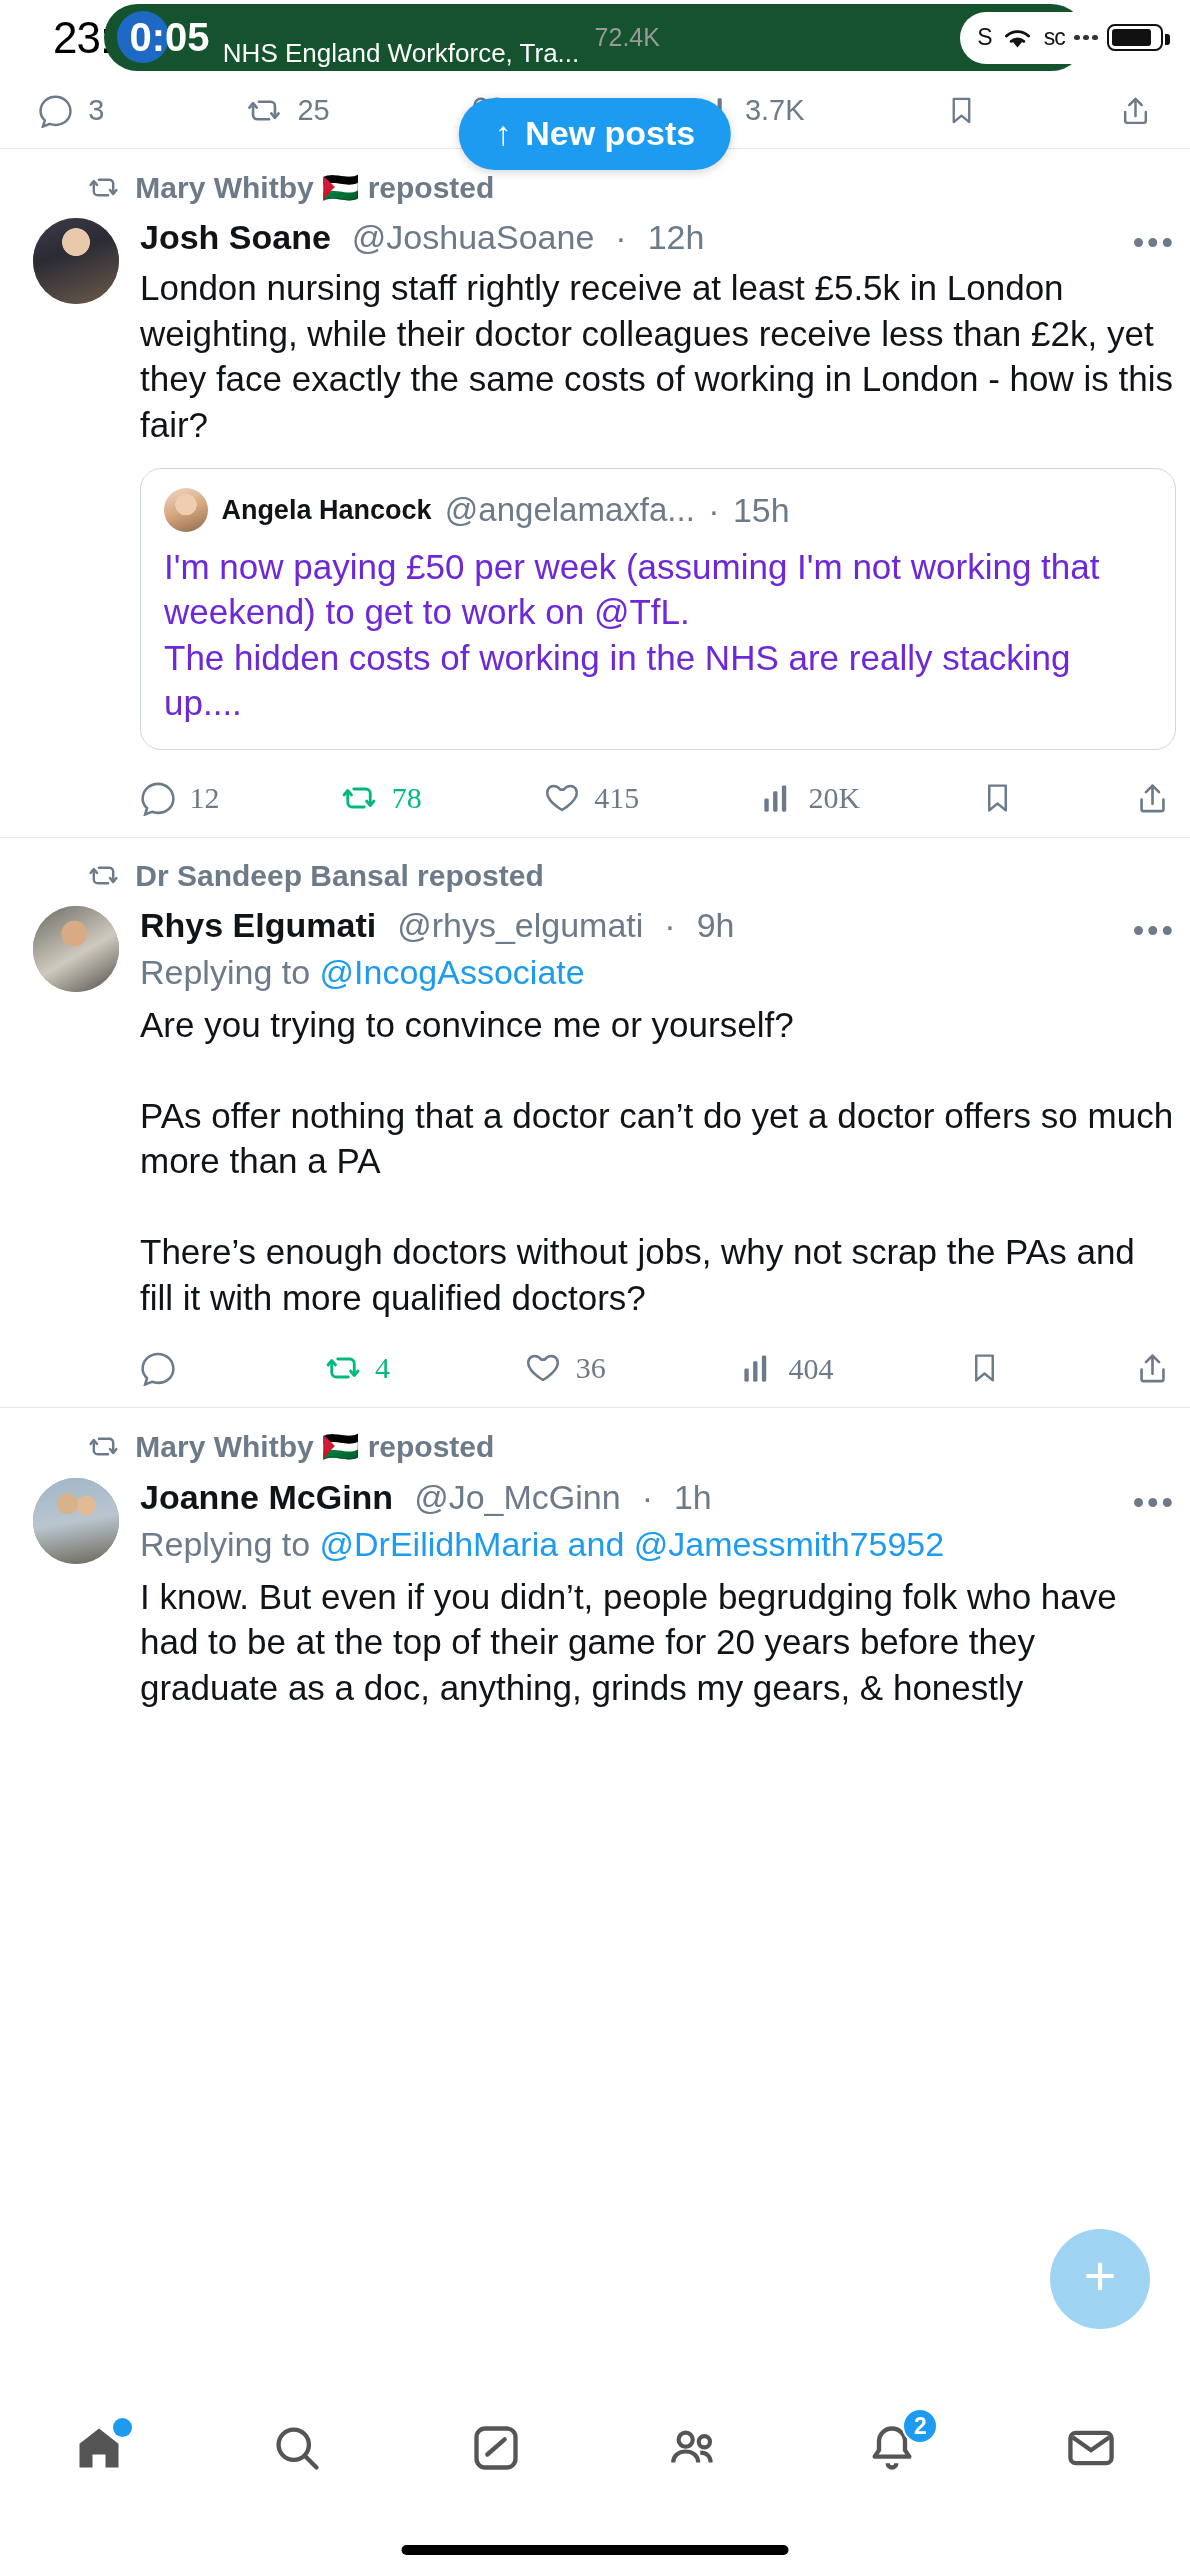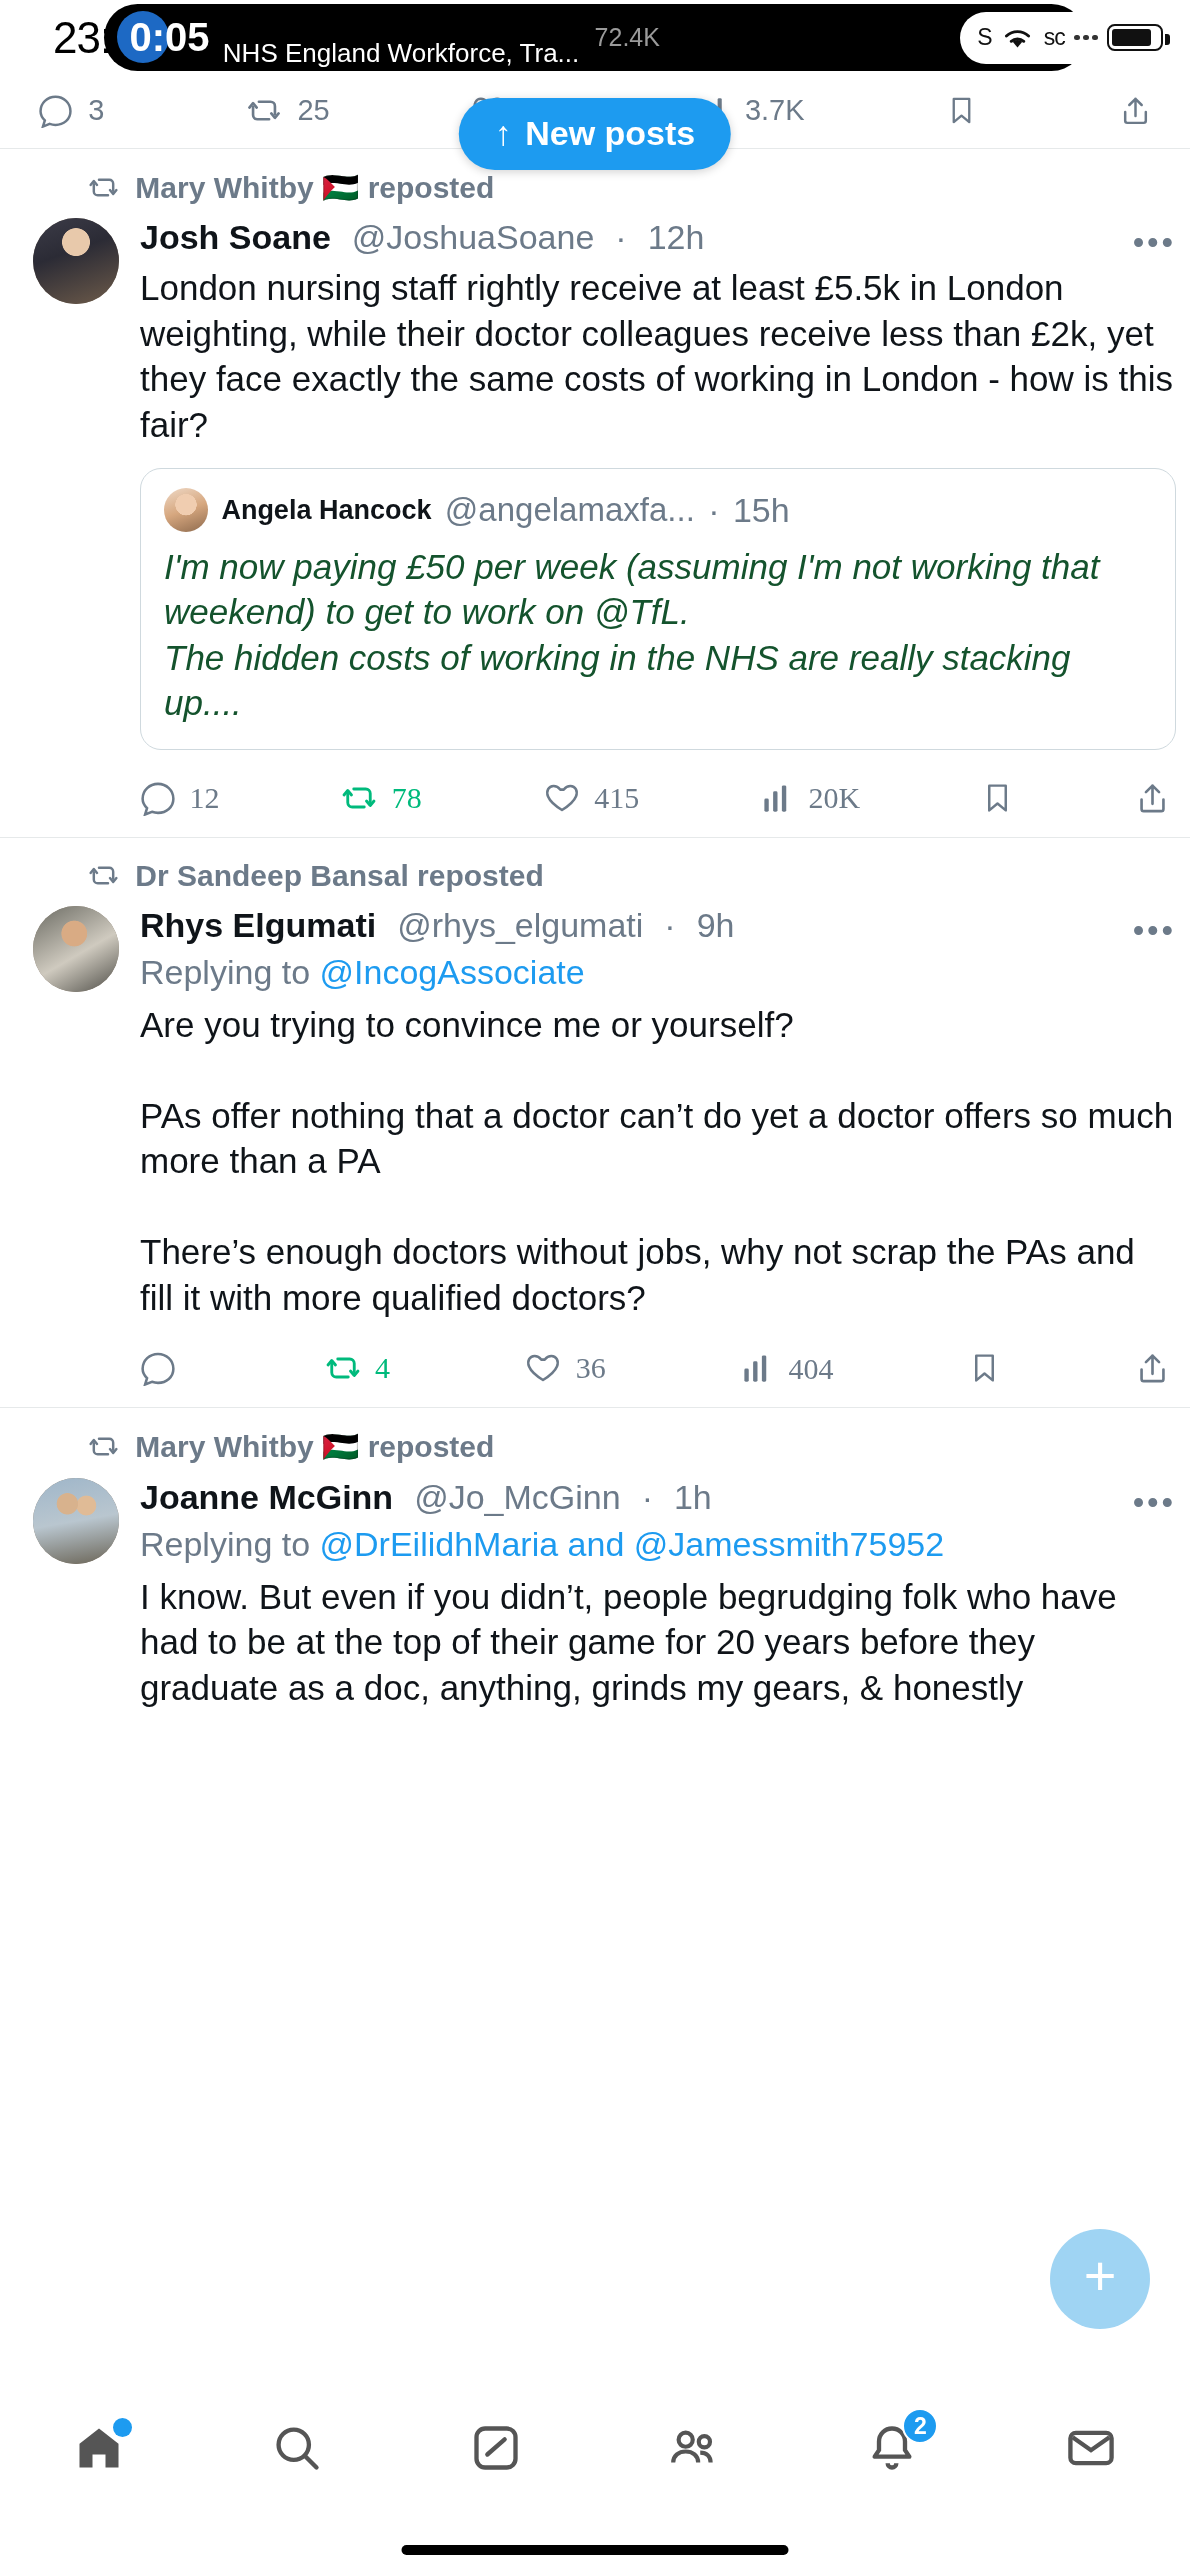--- a/index.html
+++ b/index.html
@@ -17,21 +17,21 @@
     position: absolute; top: 0; left: 0; width: 1190px; height: 73px;
     display: flex; align-items: center; z-index: 40;
   }
   .status-clock {
     position: absolute; left: 53px; top: 13.4px;
     font-size: 44px; font-weight: 500; color: #000; letter-spacing: -1px;
   }
   
   .media-pill {
     position: absolute; left: 104px; top: 3.8px; width: 981px; height: 67px;
-    background: #000000; border-radius: 35px; display: flex; align-items: center;
+    background: #14532d; border-radius: 35px; display: flex; align-items: center;
     color: #fff; z-index: 45;
   }
   .media-pill .circle {
     width: 52px; height: 52px; border-radius: 50%;
     background: #1d69c4; margin-left: 13.4px; flex: 0 0 auto;
   }
   .media-pill .mtime {
     font-size: 40px; font-weight: 600; margin-left: -40px; color: #fff; z-index: 2;
   }
   .media-pill .mtitle {
@@ -127,21 +127,21 @@
     border: 1px solid #cfd9de; border-radius: 21px; margin-top: 21px;
     padding: 19px 23px 23px 23px;
   }
   .quote .qhead { display: flex; align-items: center; gap: 13.4px; }
   .qavatar { width: 44px; height: 44px; border-radius: 50%; overflow: hidden; flex: 0 0 44px; position: relative;}
   .qavatar .qa { position:absolute; inset:0; background:
       radial-gradient(circle at 50% 38%, #f0cdb0 0 30%, rgba(0,0,0,0) 31%),
       linear-gradient(160deg,#efd9c6 0%,#d6a77f 50%,#8e6a4d 100%); }
   .qname { font-size: 27px; font-weight: 700; color: #0f1419; }
   .qhandle { font-size: 33px; color: #6c7a89; max-width: 278px; overflow: hidden; white-space: nowrap; text-overflow: ellipsis;}
-  .qtext { font-size: 35px; line-height: 1.30; color: #14532d; margin-top: 11.5px; white-space: pre-wrap; font-style: italic; }
+  .qtext { font-size: 35px; line-height: 1.30; color: #6d28d9; margin-top: 11.5px; white-space: pre-wrap; }
 
   
   .engage {
     display: flex; align-items: flex-end; margin-top: 30px; padding-right: 5.8px;
     padding-bottom: 21px;
     font-family: Liberation Serif, serif;
   }
   .engage .item { display: flex; align-items: center; gap: 13.4px; color: #6c7a89; font-size: 30px; }
   .engage .spacer { flex: 1; }
   .green { color: #00ba7c !important; }

